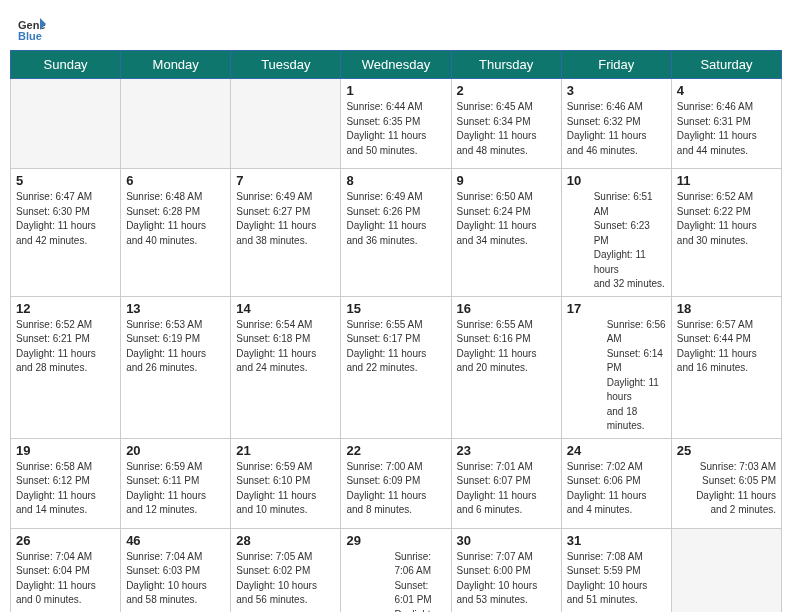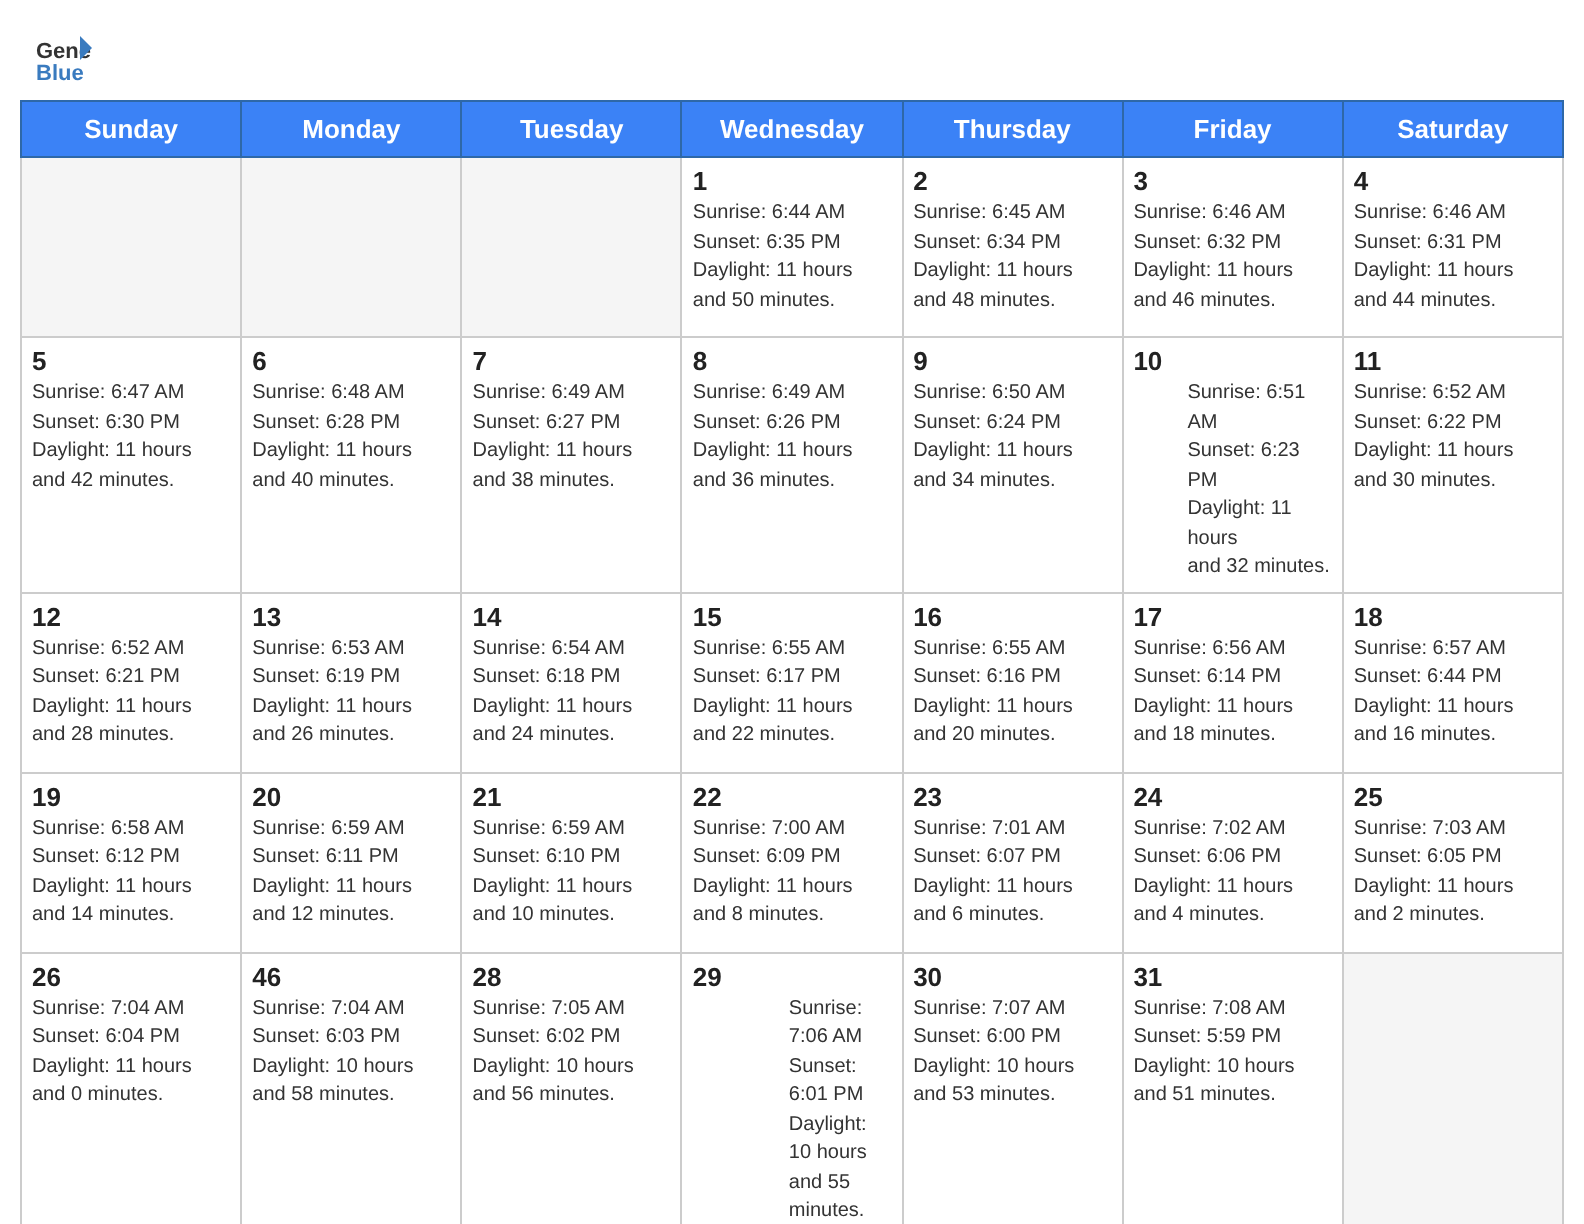--- a/index.html
+++ b/index.html
@@ -40,24 +40,24 @@
       color: #333;
       margin-top: 2px;
     }
     .calendar {
       width: 100%;
       border-collapse: collapse;
       border: 1px solid #ccc;
       margin-top: 6px;
     }
     .calendar th {
-      background-color: #3b82f6;
+      background-color: #0f766e;
       color: #fff;
       font-size: 13px;
-      font-weight: bold;
+      font-weight: normal;
       padding: 6px 4px;
       text-align: center;
       border: 1px solid #2e68a8;
     }
     .calendar td {
       vertical-align: top;
       padding: 4px 5px;
       font-size: 10.5px;
       color: #333;
       border: 1px solid #ccc;
@@ -232,21 +232,21 @@
         </td>
         <td>
           <span class="day-num">16</span>
           <div class="day-info" style="white-space: pre-line;">Sunrise: 6:55 AM
 Sunset: 6:16 PM
 Daylight: 11 hours
 and 20 minutes.</div>
         </td>
         <td>
           <span class="day-num">17</span>
-          <div class="day-info" style="white-space: pre-line;">Sunrise: 6:56 AM
+          <div class="day-info" style="white-space: pre-line; margin-left: 40px;">Sunrise: 6:56 AM
 Sunset: 6:14 PM
 Daylight: 11 hours
 and 18 minutes.</div>
         </td>
         <td>
           <span class="day-num">18</span>
           <div class="day-info" style="white-space: pre-line;">Sunrise: 6:57 AM
 Sunset: 6:44 PM
 Daylight: 11 hours
 and 16 minutes.</div>
@@ -290,21 +290,21 @@
         </td>
         <td>
           <span class="day-num">24</span>
           <div class="day-info" style="white-space: pre-line;">Sunrise: 7:02 AM
 Sunset: 6:06 PM
 Daylight: 11 hours
 and 4 minutes.</div>
         </td>
         <td>
           <span class="day-num">25</span>
-          <div class="day-info" style="white-space: pre-line;">Sunrise: 7:03 AM
+          <div class="day-info" style="white-space: pre-line; text-align: right;">Sunrise: 7:03 AM
 Sunset: 6:05 PM
 Daylight: 11 hours
 and 2 minutes.</div>
         </td>
       </tr>
       <tr>
         <td>
           <span class="day-num">26</span>
           <div class="day-info" style="white-space: pre-line;">Sunrise: 7:04 AM
 Sunset: 6:04 PM

